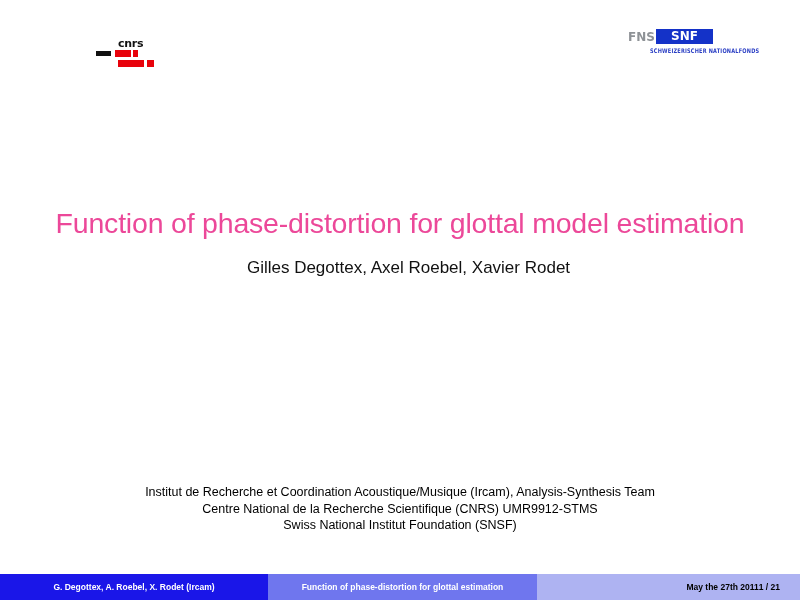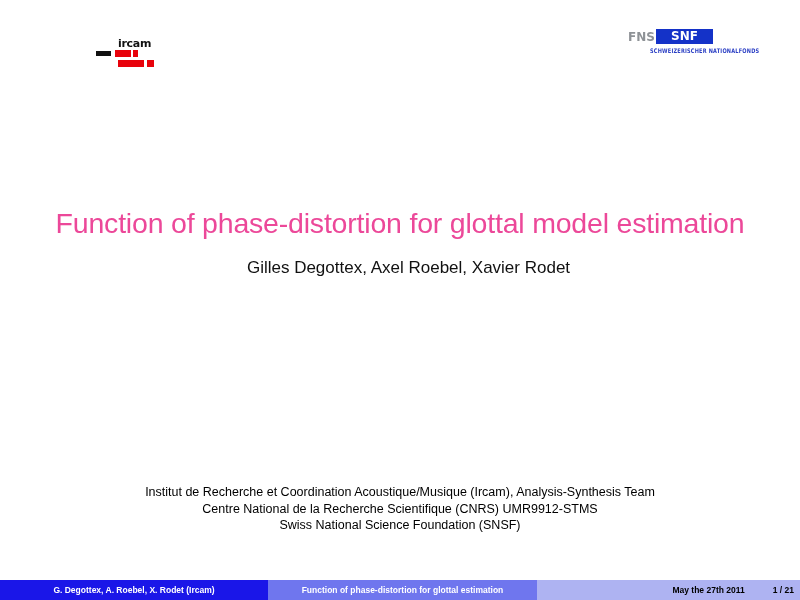--- a/index.html
+++ b/index.html
@@ -215,21 +215,21 @@
     line-height: 16.5px;
   }
   .affiliations div { white-space: nowrap; }
 
   
   .footer {
     position: absolute;
     left: 0;
     bottom: 0;
     width: 800px;
-    height: 20px;
+    height: 26px;
     display: flex;
     align-items: stretch;
     font-family: "Liberation Sans", sans-serif;
     font-size: 8.5px;
     font-weight: bold;
     color: #ffffff;
   }
   .footer-left {
     width: 268px;
     background: #1a16e8;
@@ -244,35 +244,34 @@
     align-items: center;
     justify-content: center;
   }
   .footer-right {
     flex: 1;
     background: #aeb3f2;
     display: flex;
     align-items: center;
     justify-content: flex-end;
     color: #000000;
-    padding-right: 6px;
-    gap: 28px;
+    padding-right: 20px;
   }
   .footer-date { color: #000000; }
   .footer-page { color: #000000; }
 </style>
 </head>
 <body>
 
 <div class="slide">
 
   <div class="logo-strip">
 
     <div class="logo-ircam">
-      <div class="ircam-word">ircam</div>
+      <div class="ircam-word">cnrs</div>
       <div class="ircam-bar-left"></div>
       <div class="ircam-red-a"></div>
       <div class="ircam-red-b"></div>
       <div class="ircam-red-c"></div>
       <div class="ircam-red-d"></div>
     </div>
 
 
     <div class="logo-snsf">
       <div class="snsf-fns">FNS</div>
@@ -283,21 +282,21 @@
   </div>
 
   <div class="title-block">
     <div class="slide-title">Function of phase-distortion for glottal model estimation</div>
     <div class="authors">Gilles Degottex, Axel Roebel, Xavier Rodet</div>
   </div>
 
   <div class="affiliations">
     <div>Institut de Recherche et Coordination Acoustique/Musique (Ircam), Analysis-Synthesis Team</div>
     <div>Centre National de la Recherche Scientifique (CNRS) UMR9912-STMS</div>
-    <div>Swiss National Science Foundation (SNSF)</div>
+    <div>Swiss National Institut Foundation (SNSF)</div>
   </div>
 
   <div class="footer">
     <div class="footer-left">G. Degottex, A. Roebel, X. Rodet (Ircam)</div>
     <div class="footer-center">Function of phase-distortion for glottal estimation</div>
     <div class="footer-right">
       <span class="footer-date">May the 27th 2011</span>
       <span class="footer-page">1 / 21</span>
     </div>
   </div>

